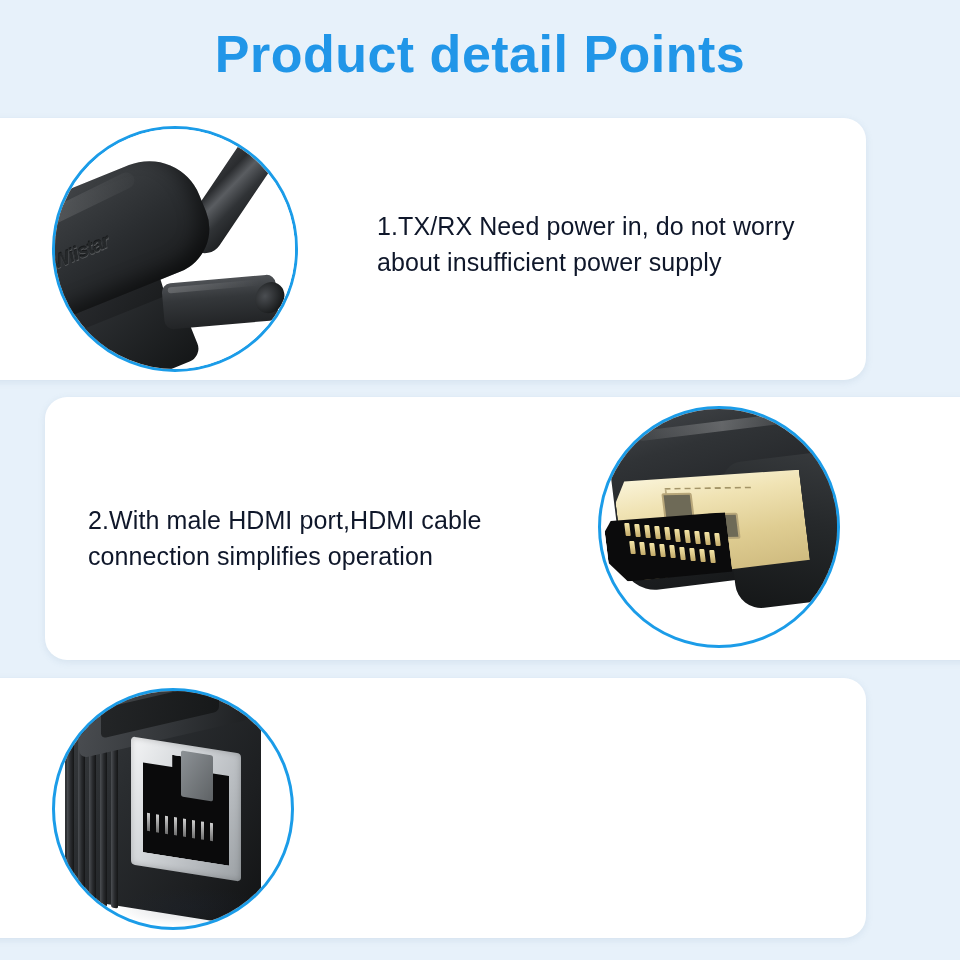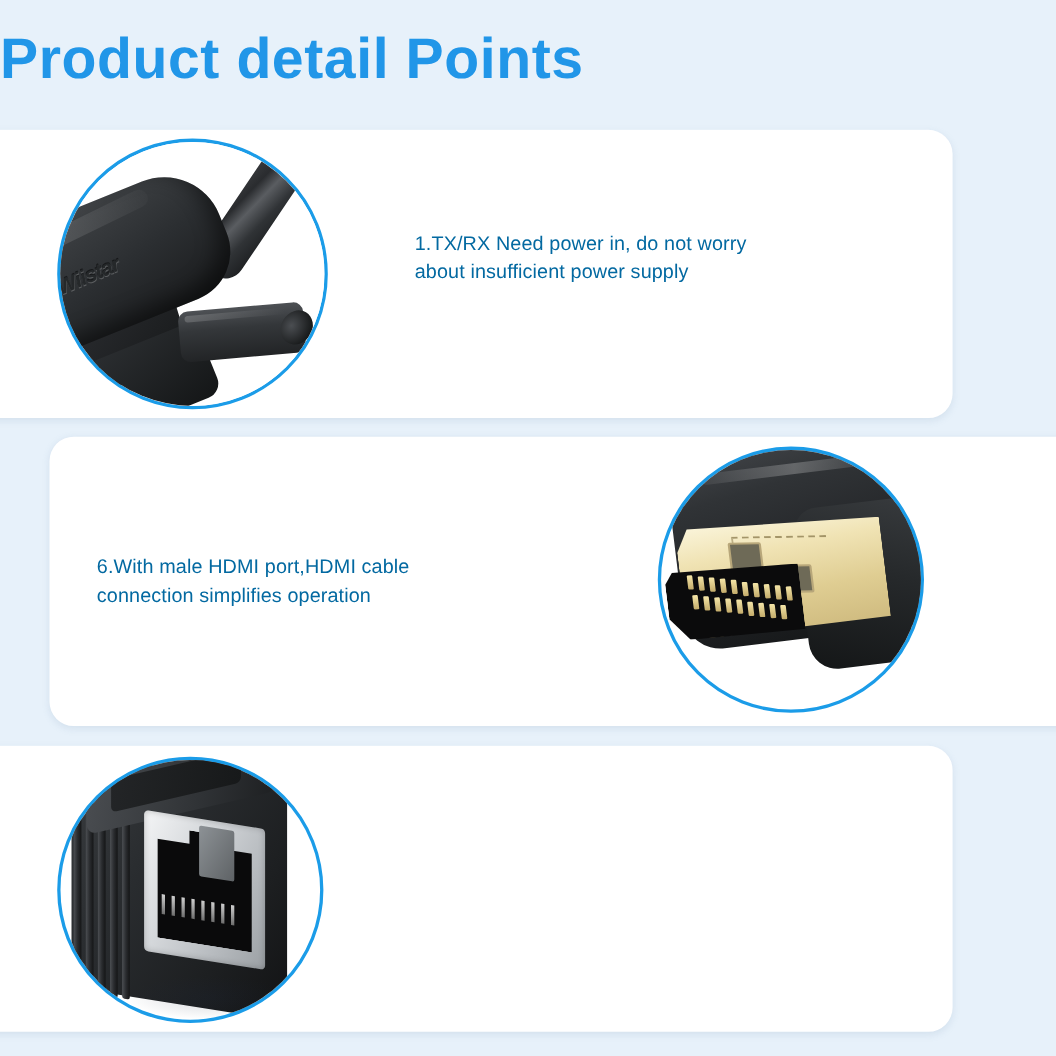--- a/index.html
+++ b/index.html
@@ -21,21 +21,21 @@
     width: 960px;
     height: 960px;
   }
 
   
   .page-title {
     position: absolute;
     left: 0;
     top: 26px;
     width: 960px;
-    text-align: left;
+    text-align: center;
     font-size: 52px;
     font-weight: bold;
     color: #2196e8;
     letter-spacing: 0.5px;
     line-height: 1.1;
     white-space: nowrap;
   }
 
   
   .card {
@@ -84,22 +84,22 @@
   }
 
   
   .circle-1 { left: 52px;  top: 126px; width: 246px; height: 246px; }
   .circle-2 { left: 598px; top: 406px; width: 242px; height: 242px; }
   .circle-3 { left: 52px;  top: 688px; width: 242px; height: 242px; }
 
   
   .caption {
     position: absolute;
-    font-size: 18px;
-    color: #0369a1;
+    font-size: 25px;
+    color: #0f172a;
     line-height: 1.42;
     white-space: pre-line;
     letter-spacing: 0.1px;
   }
   .caption-1 { left: 377px; top: 209px; width: 470px; }
   .caption-2 { left: 88px;  top: 503px; width: 450px; }
   .caption-3 { left: 377px; top: 769px; width: 430px; }
 
   
   .p1-bg { position:absolute; inset:0; background:#ffffff; }
@@ -354,21 +354,21 @@
         <div class="p1-port-mouth"></div>
       </div>
     </div>
   </div>
 
   <div class="caption caption-1">1.TX/RX Need power in, do not worry
 about insufficient power supply</div>
 
   <div class="card card-2"></div>
 
-  <div class="caption caption-2">6.With male HDMI port,HDMI cable
+  <div class="caption caption-2">2.With male HDMI port,HDMI cable
 connection simplifies operation</div>
 
   <div class="photo-circle circle-2">
     <div class="photo-inner">
       <div class="p2-hood"></div>
       <div class="p2-hood2"></div>
       <div class="p2-hood-hi"></div>
       <div class="p2-gold"></div>
       <div class="p2-gold-groove"></div>
       <div class="p2-gold-slotA"></div>

